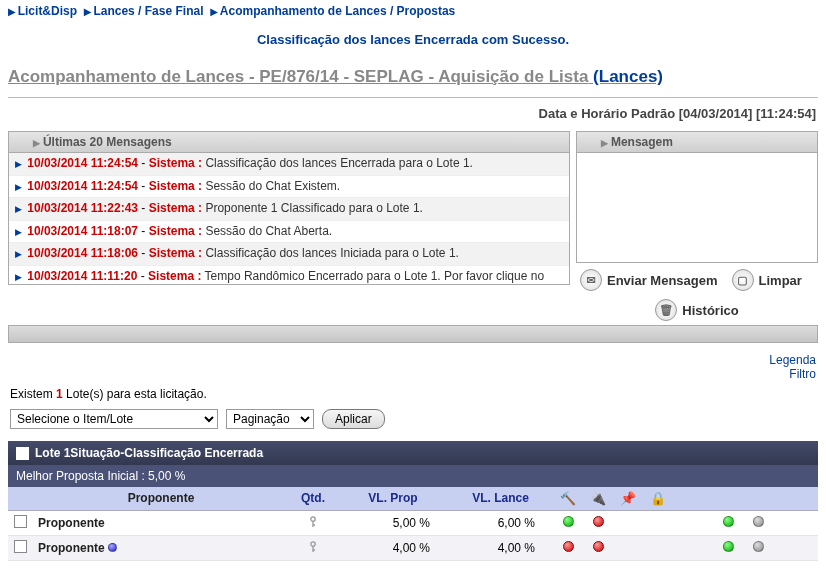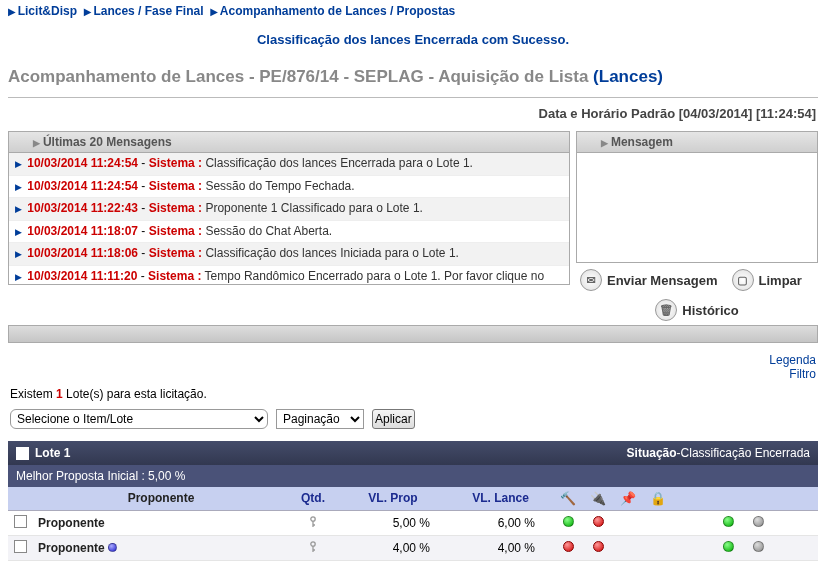--- a/index.html
+++ b/index.html
@@ -5,21 +5,21 @@
   * { box-sizing: border-box; margin: 0; padding: 0; }
   body { font-family: Arial, sans-serif; font-size: 12px; background: #fff; color: #000; width: 826px; }
   
   .breadcrumb { padding: 4px 8px; font-size: 12px; }
   .breadcrumb .sep { color: #003d99; font-size: 10px; margin-right: 2px; }
   .breadcrumb .bc-item { color: #003d99; font-weight: bold; }
   .breadcrumb .bc-link { color: #003d99; font-weight: bold; }
   
   .success-msg { text-align: center; color: #003d99; font-weight: bold; padding: 10px 0 14px; font-size: 13px; }
   
-  .page-title { padding: 6px 8px 10px; font-size: 17px; color: #888; font-weight: bold; }
+  .page-title { padding: 6px 8px 10px; font-size: 17px; color: #888; font-weight: bold; text-decoration: underline; }
   .page-title .lances-link { color: #003d99; }
   
   .hr-line { border: none; border-top: 1px solid #bbb; margin: 0 8px; }
   
   .datetime { text-align: right; padding: 8px 10px 10px; font-size: 13px; font-weight: bold; color: #444; }
   
   .panels { display: flex; gap: 6px; padding: 0 8px; margin-bottom: 4px; }
   .panel-left { flex: 0 0 562px; }
   .panel-right { flex: 1; }
   
@@ -46,30 +46,30 @@
   .gray-bar { background: linear-gradient(#ddd,#c5c5c5); height: 18px; margin: 4px 8px 8px; border: 1px solid #aaa; }
   
   .top-links { text-align: right; padding: 2px 10px 2px; }
   .top-links a { color: #003d99; text-decoration: none; margin-left: 10px; font-size: 12px; }
   
   .lote-count { padding: 4px 10px; font-size: 12px; }
   .lote-count .num { color: #c00; font-weight: bold; }
   
   .controls { padding: 4px 10px 12px; display: flex; gap: 8px; align-items: center; }
   .controls select { font-size: 12px; padding: 1px 2px; border: 1px solid #999; background: #fff; }
-  .controls .sel1 { width: 258px; border-radius: 6px; }
+  .controls .sel1 { width: 208px; }
   .controls .sel2 { width: 88px; }
-  .controls button { font-size: 12px; padding: 2px 2px; border: 1px solid #777; background: linear-gradient(#f5f5f5,#ddd); border-radius: 3px; cursor: pointer; }
+  .controls button { font-size: 12px; padding: 2px 12px; border: 1px solid #777; background: linear-gradient(#f5f5f5,#ddd); border-radius: 9px; cursor: pointer; }
   
   .lote-block { margin: 0 8px 8px; }
-  .lote-header { background: linear-gradient(#444c6a,#323850); color: #fff; padding: 5px 8px; display: flex; justify-content: space-between; align-items: center; font-size: 12px; }
+  .lote-header { background: linear-gradient(#444c6a,#323850); color: #fff; padding: 5px 8px; display: flex; justify-content: flex-start; align-items: center; font-size: 12px; }
   .lote-header .left { display: flex; align-items: center; gap: 6px; font-weight: bold; }
   .lote-header .chk { width: 13px; height: 13px; border: 1px solid #fff; background: #fff; }
   .lote-header .right .sit-label { font-weight: bold; }
-  .lote-header .right .sit-val { font-weight: normal; }
+  .lote-header .right .sit-val { font-weight: bold; }
   
   .best-prop { background: #4a5278; color: #fff; padding: 4px 8px; font-size: 12px; }
   
   .grid-head { display: flex; background: #c7d0f0; color: #1b2a8f; font-weight: bold; font-size: 12px; border-bottom: 1px solid #aab; }
   .grid-head > div { padding: 4px 4px; text-align: center; }
   .grid-row { display: flex; align-items: center; font-size: 12px; border-bottom: 1px solid #e5e5e5; }
   .grid-row > div { padding: 4px 4px; text-align: center; }
   .grid-row:nth-child(odd) { background: #fff; }
   .grid-row:nth-child(even) { background: #f3f3f7; }
   
@@ -118,21 +118,21 @@
 
 <div class="datetime">Data e Horário Padrão [04/03/2014] [11:24:54]</div>
 
 <div class="panels">
   <div class="panel-left">
     <div class="panel-header">
       <span class="tri">▶</span><span>Últimas 20 Mensagens</span>
     </div>
     <div class="msg-list" id="msg-list">
         <div class="msg-row"><span class="tri">▶</span> <span class="ts">10/03/2014 11:24:54</span> - <span class="src">Sistema :</span> <span class="body">Classificação dos lances Encerrada para o Lote 1.</span></div>
-        <div class="msg-row"><span class="tri">▶</span> <span class="ts">10/03/2014 11:24:54</span> - <span class="src">Sistema :</span> <span class="body">Sessão do Tempo Fechada.</span></div>
+        <div class="msg-row"><span class="tri">▶</span> <span class="ts">10/03/2014 11:24:54</span> - <span class="src">Sistema :</span> <span class="body">Sessão do Chat Existem.</span></div>
         <div class="msg-row"><span class="tri">▶</span> <span class="ts">10/03/2014 11:22:43</span> - <span class="src">Sistema :</span> <span class="body">Proponente 1 Classificado para o Lote 1.</span></div>
         <div class="msg-row"><span class="tri">▶</span> <span class="ts">10/03/2014 11:18:07</span> - <span class="src">Sistema :</span> <span class="body">Sessão do Chat Aberta.</span></div>
         <div class="msg-row"><span class="tri">▶</span> <span class="ts">10/03/2014 11:18:06</span> - <span class="src">Sistema :</span> <span class="body">Classificação dos lances Iniciada para o Lote 1.</span></div>
         <div class="msg-row"><span class="tri">▶</span> <span class="ts">10/03/2014 11:11:20</span> - <span class="src">Sistema :</span> <span class="body">Tempo Randômico Encerrado para o Lote 1. Por favor clique no botão Atualizar.</span></div>
       </div>
   </div>
   <div class="panel-right">
     <div class="panel-header">
       <span class="tri">▶</span><span>Mensagem</span>
     </div>

